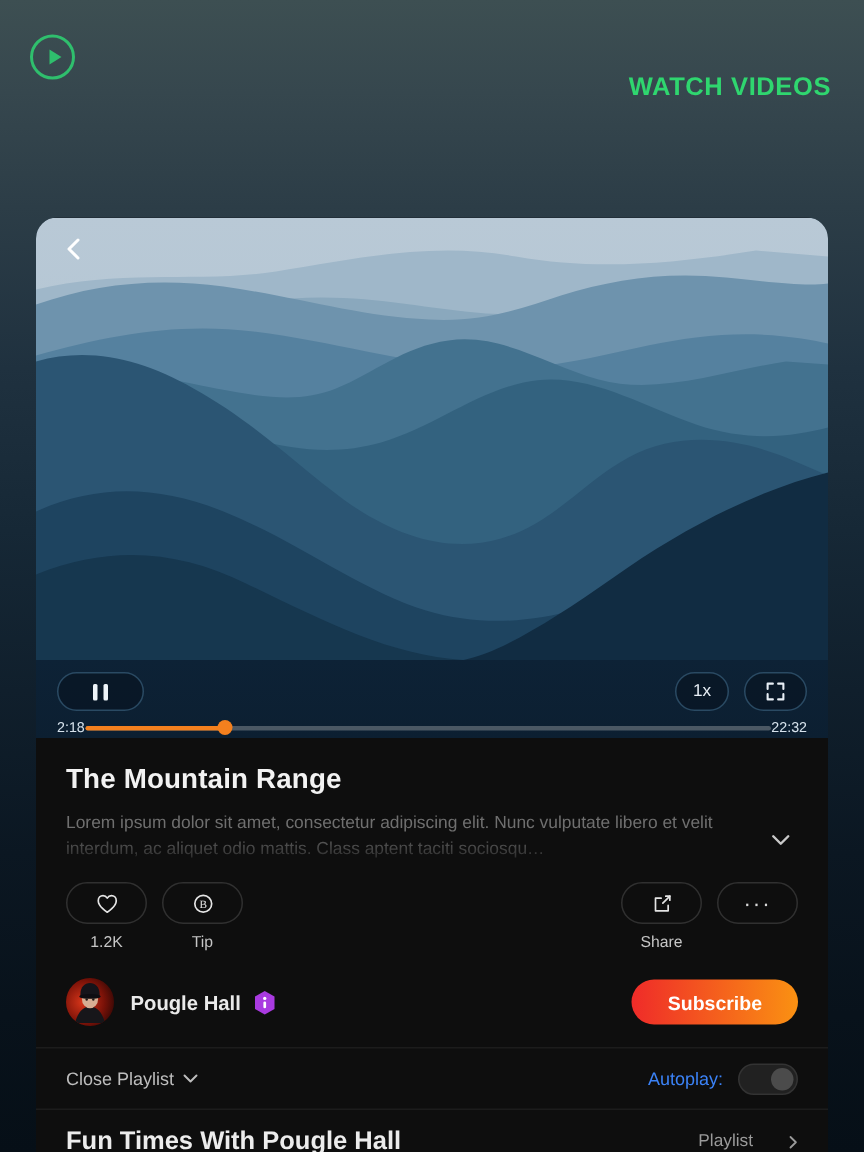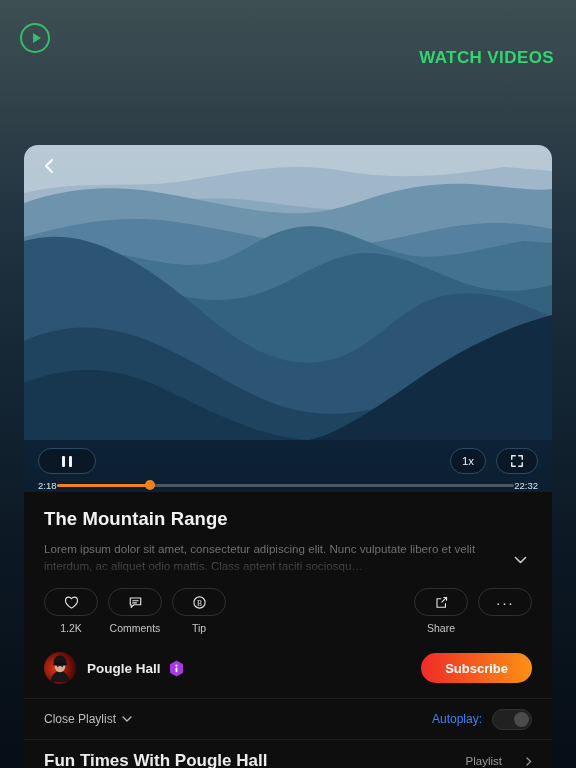--- a/index.html
+++ b/index.html
@@ -333,29 +333,20 @@
 
           <div class="act">
             <div class="btn">
               <svg viewBox="0 0 16 16">
                 <path d="M8 14 C8 14 1.6 10 1.6 5.8 C1.6 3.6 3.2 2.2 5 2.2 C6.3 2.2 7.4 3 8 4 C8.6 3 9.7 2.2 11 2.2 C12.8 2.2 14.4 3.6 14.4 5.8 C14.4 10 8 14 8 14 Z" fill="none" stroke="#e4e4e4" stroke-width="1.2" stroke-linejoin="round"></path>
               </svg>
             </div>
             <div class="lbl">1.2K</div>
           </div>
 
-          <div class="act">
-            <div class="btn">
-              <svg viewBox="0 0 16 16">
-                <path d="M2.4 3.2 H13.6 V10.4 H6.2 L3.4 13.2 V10.4 H2.4 Z" fill="none" stroke="#e4e4e4" stroke-width="1.2" stroke-linejoin="round"></path>
-                <path d="M5 6.2 H11 M5 8.4 H9" stroke="#e4e4e4" stroke-width="1.1" stroke-linecap="round"></path>
-              </svg>
-            </div>
-            <div class="lbl">Comments</div>
-          </div>
 
           <div class="act">
             <div class="btn">
               <svg viewBox="0 0 16 16">
                 <circle cx="8" cy="8" r="6" fill="none" stroke="#e4e4e4" stroke-width="1.2"></circle>
                 <text x="8" y="11.2" font-size="8" font-family="Liberation Serif, serif" fill="#e4e4e4" text-anchor="middle">B</text>
               </svg>
             </div>
             <div class="lbl">Tip</div>
           </div>

